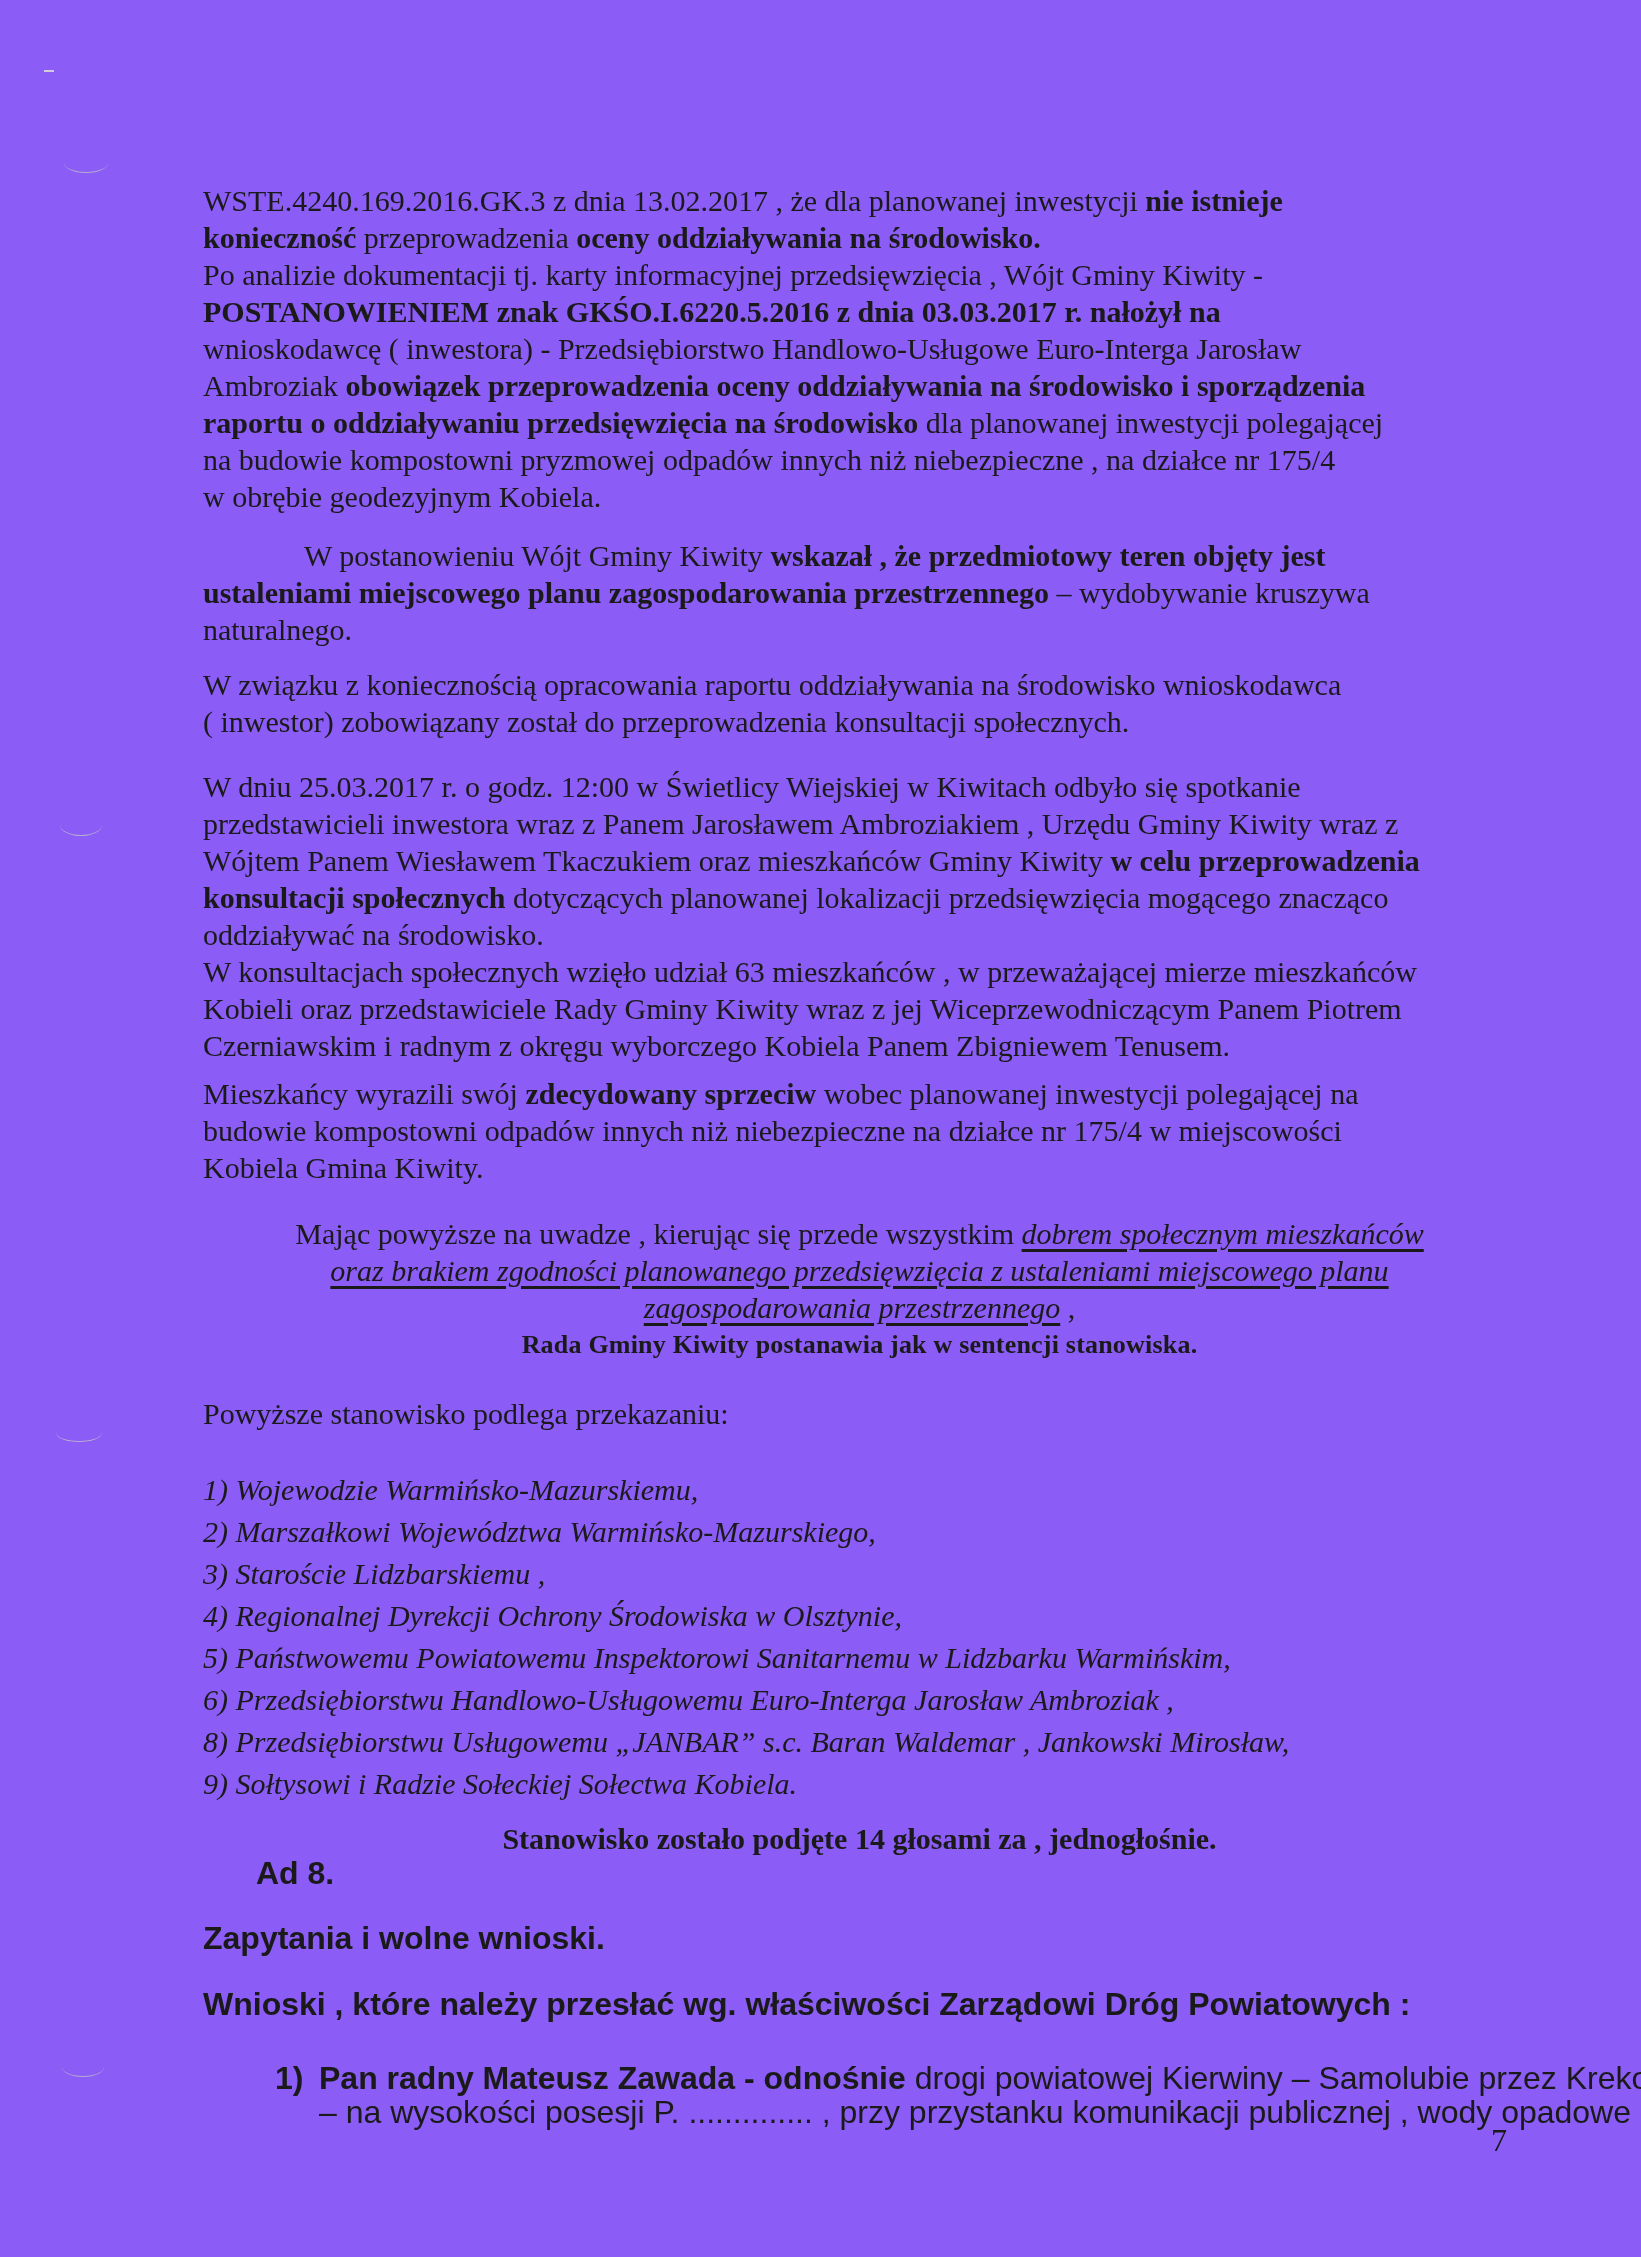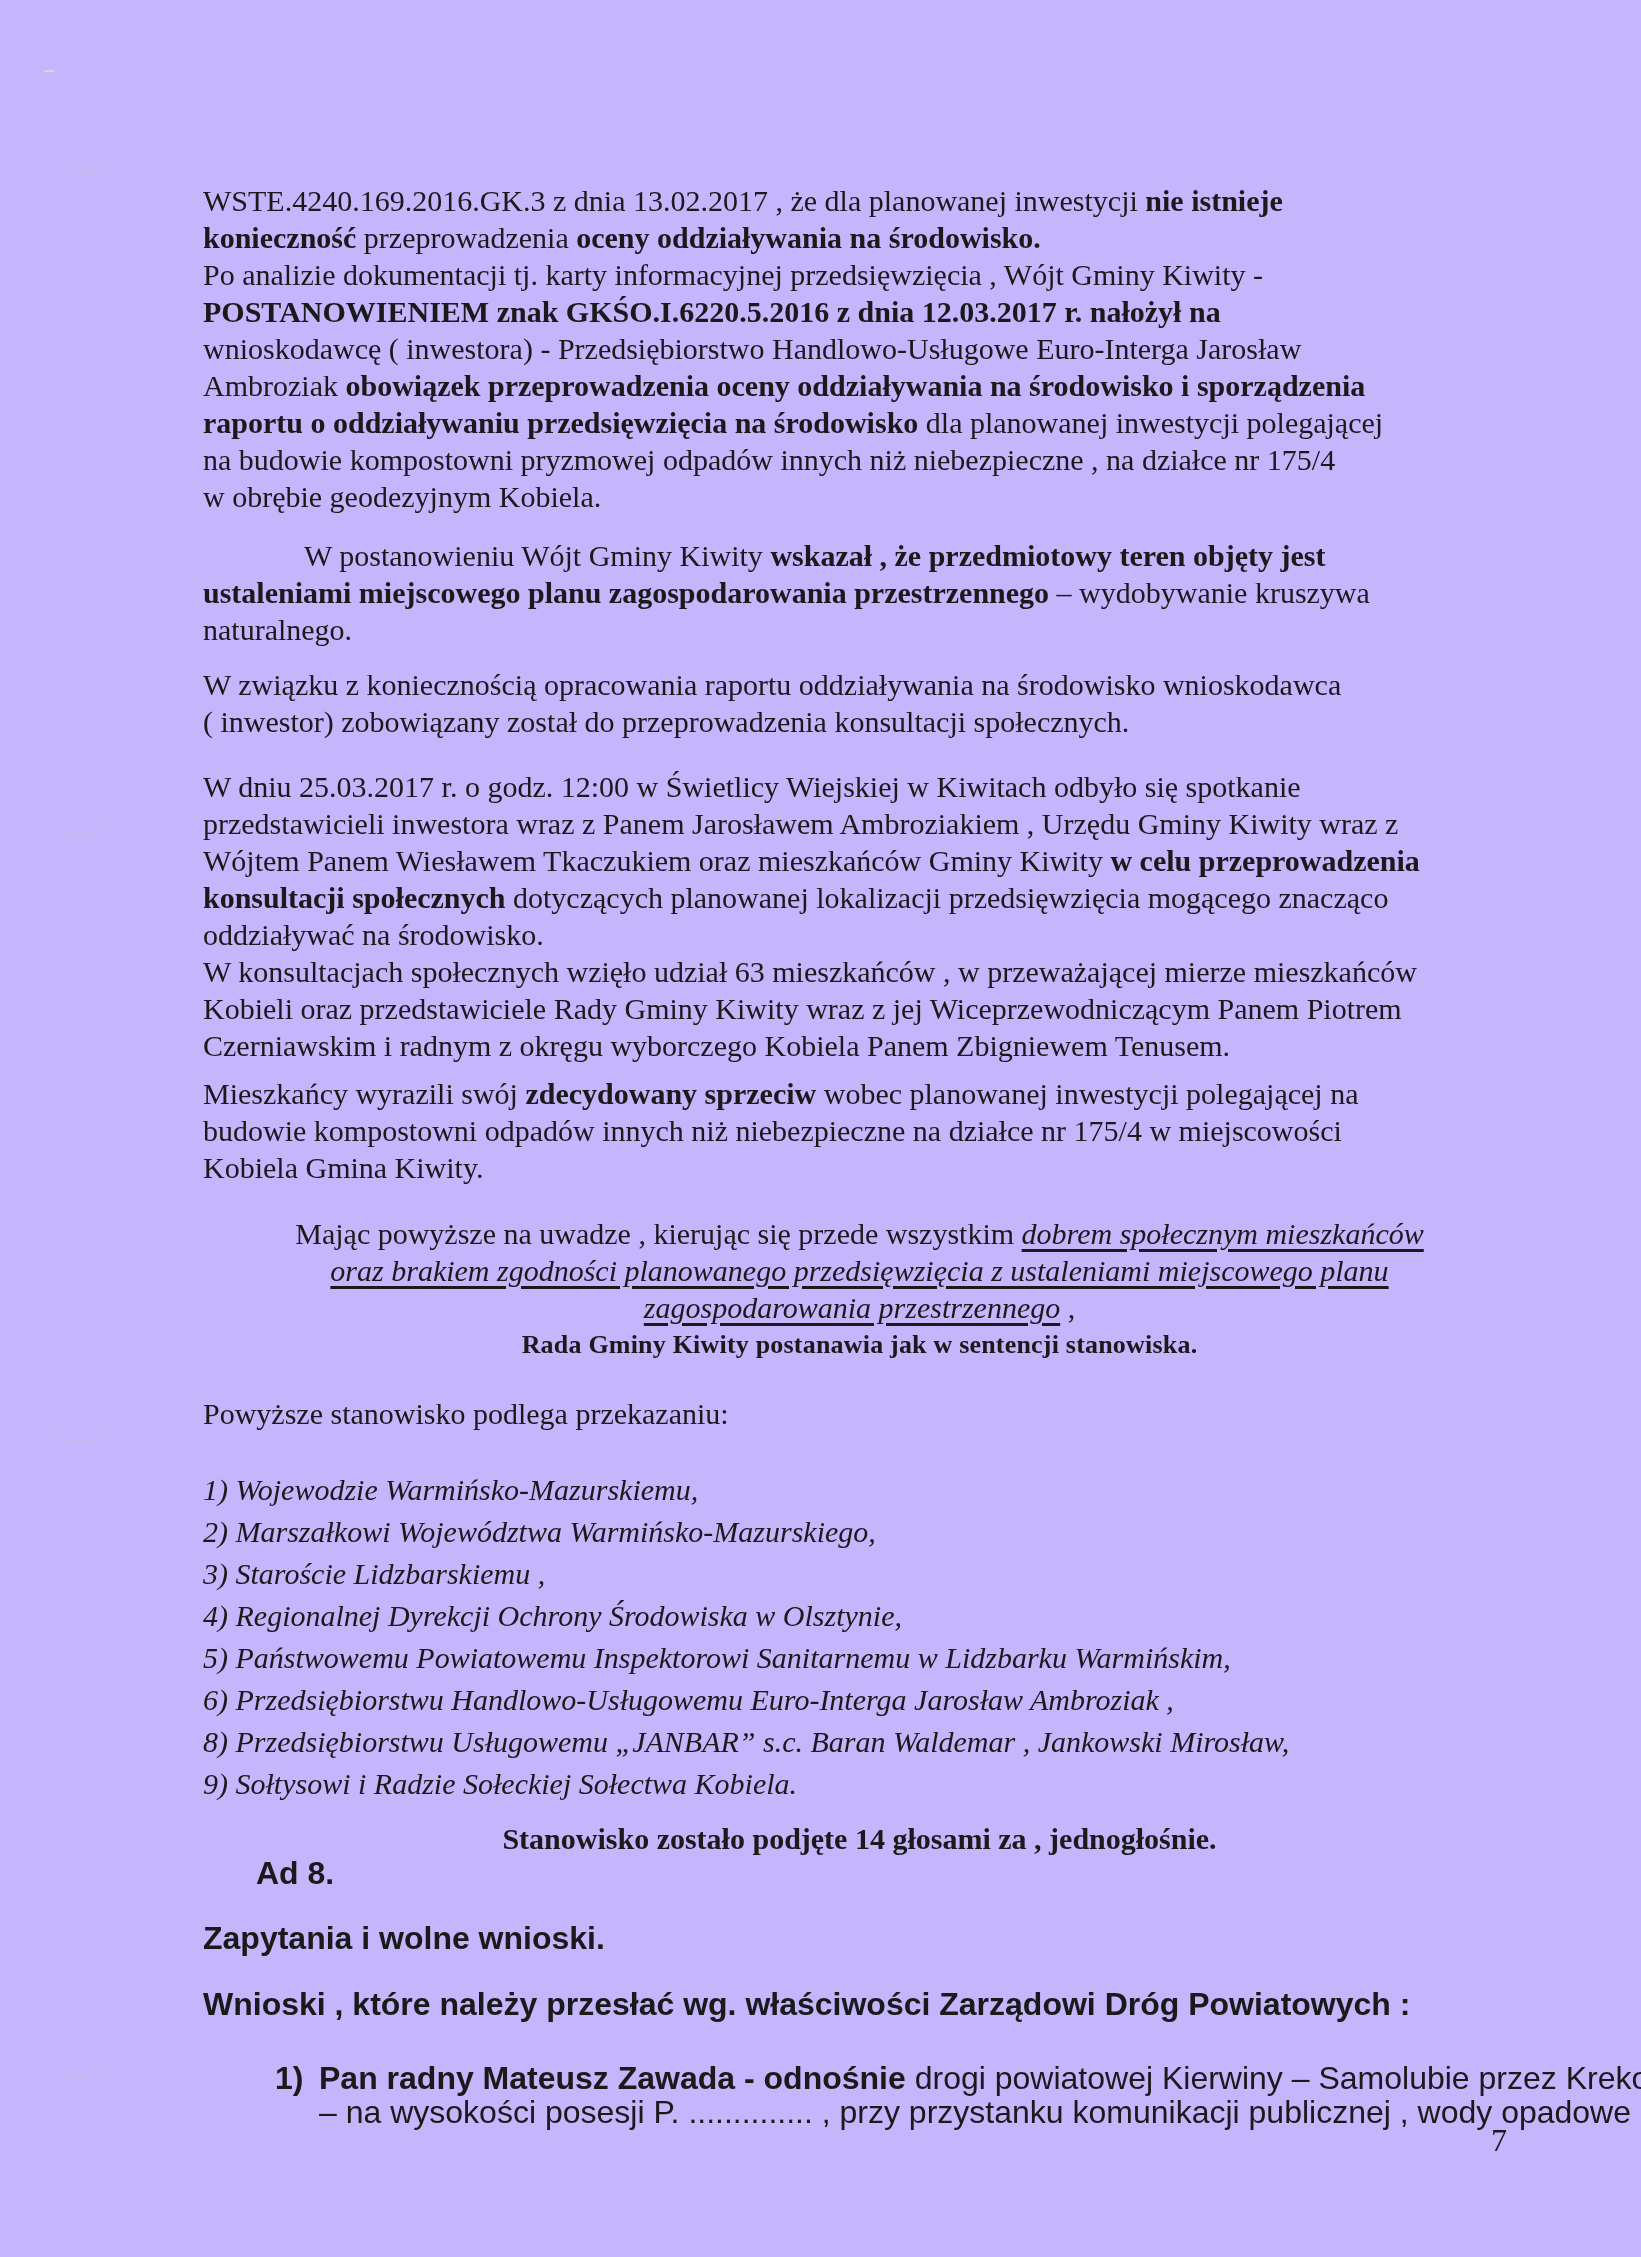--- a/index.html
+++ b/index.html
@@ -1,19 +1,19 @@
 <!DOCTYPE html>
 <html><head>
 <meta charset="utf-8">
 <style>
   html,body{margin:0;padding:0;background:#e8e8e8;}
   .page{
     position:relative;
     width:1641px;height:2257px;
-    background:#c4b5fd;
+    background:#8b5cf6;
     margin:0 auto;
     overflow:hidden;
     color:#1a1a1a;
     font-family:"Liberation Serif","DejaVu Serif",serif;
   }
   .col{position:absolute;left:203px;width:1313px;font-size:30px;line-height:37px;}
   .ln{white-space:nowrap;}
   .b{font-weight:bold;}
   .iu{font-style:italic;text-decoration:underline;text-underline-offset:4.8px;}
   .indent1{text-indent:101px;}
@@ -42,21 +42,21 @@
   <span class="dash"></span>
   <span class="arc arc1"></span>
   <span class="arc arc2"></span>
   <span class="arc arc3"></span>
   <span class="arc arc4"></span>
 
   <div class="col" style="top:182px">
     <div class="ln"><span>WSTE.4240.169.2016.GK.3 z dnia 13.02.2017 , że dla planowanej inwestycji </span><span class="b">nie istnieje</span></div>
     <div class="ln"><span class="b">konieczność</span><span> przeprowadzenia </span><span class="b">oceny oddziaływania na środowisko.</span></div>
     <div class="ln"><span>Po analizie dokumentacji tj. karty informacyjnej przedsięwzięcia , Wójt Gminy Kiwity -</span></div>
-    <div class="ln"><span class="b">POSTANOWIENIEM znak GKŚO.I.6220.5.2016 z dnia 12.03.2017 r. nałożył na</span></div>
+    <div class="ln"><span class="b">POSTANOWIENIEM znak GKŚO.I.6220.5.2016 z dnia 03.03.2017 r. nałożył na</span></div>
     <div class="ln"><span>wnioskodawcę ( inwestora) - Przedsiębiorstwo Handlowo-Usługowe Euro-Interga Jarosław</span></div>
     <div class="ln"><span>Ambroziak </span><span class="b">obowiązek przeprowadzenia oceny oddziaływania na środowisko i sporządzenia</span></div>
     <div class="ln"><span class="b">raportu o oddziaływaniu przedsięwzięcia na środowisko</span><span> dla planowanej inwestycji polegającej</span></div>
     <div class="ln"><span>na budowie kompostowni pryzmowej odpadów innych niż niebezpieczne , na działce nr 175/4</span></div>
     <div class="ln"><span>w obrębie geodezyjnym Kobiela.</span></div>
   </div>
 
   <div class="col" style="top:537px">
     <div class="ln indent1"><span>W postanowieniu Wójt Gminy Kiwity </span><span class="b">wskazał , że przedmiotowy teren objęty jest</span></div>
     <div class="ln"><span class="b">ustaleniami miejscowego planu zagospodarowania przestrzennego</span><span> – wydobywanie kruszywa</span></div>

